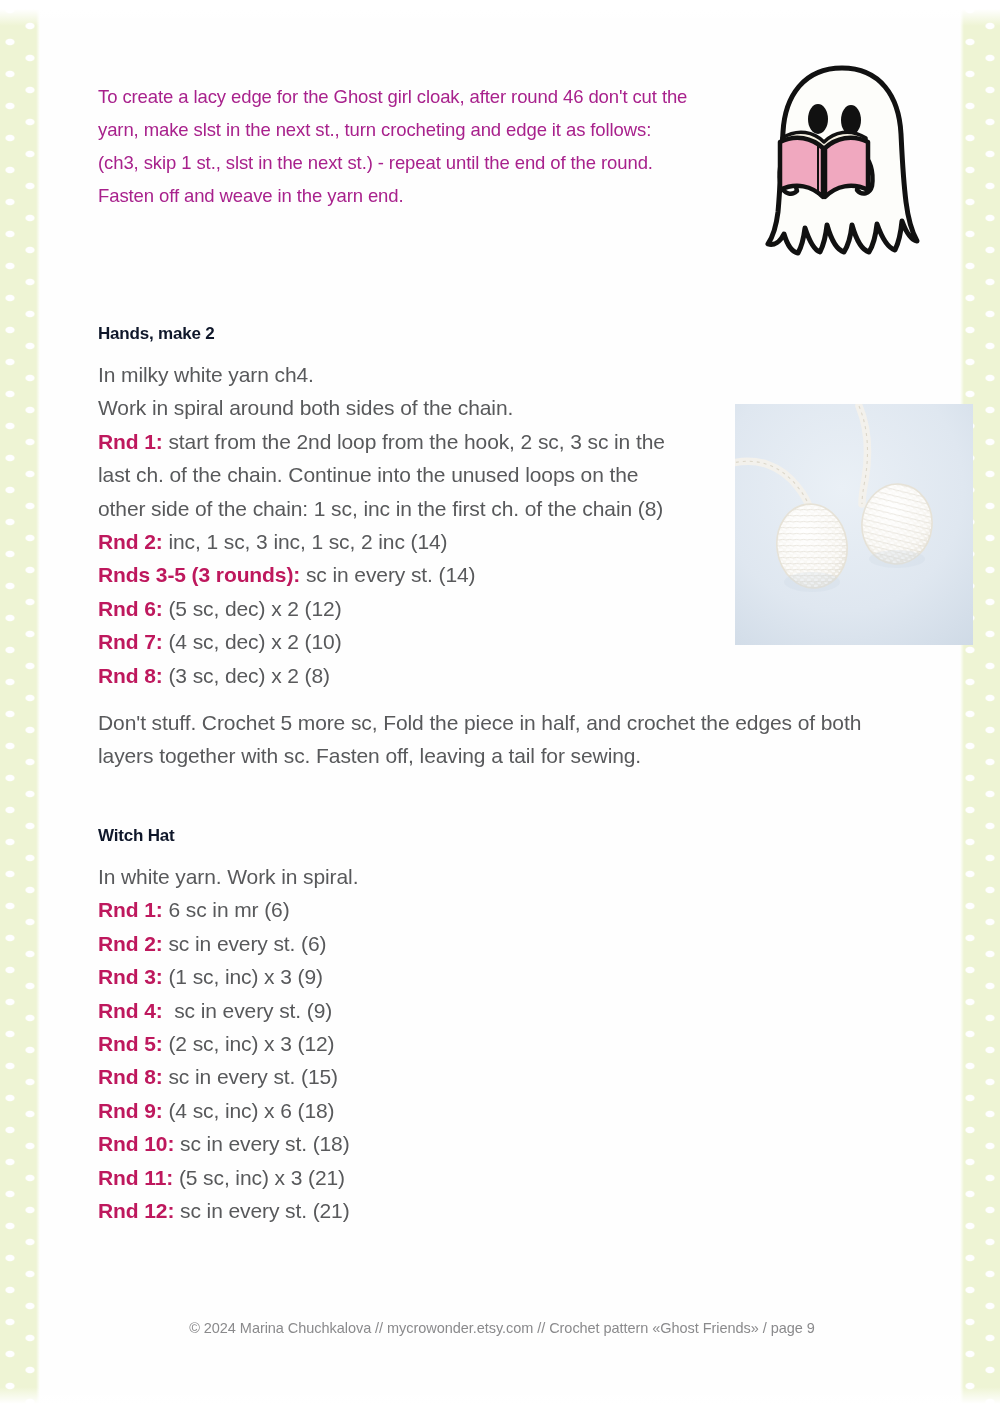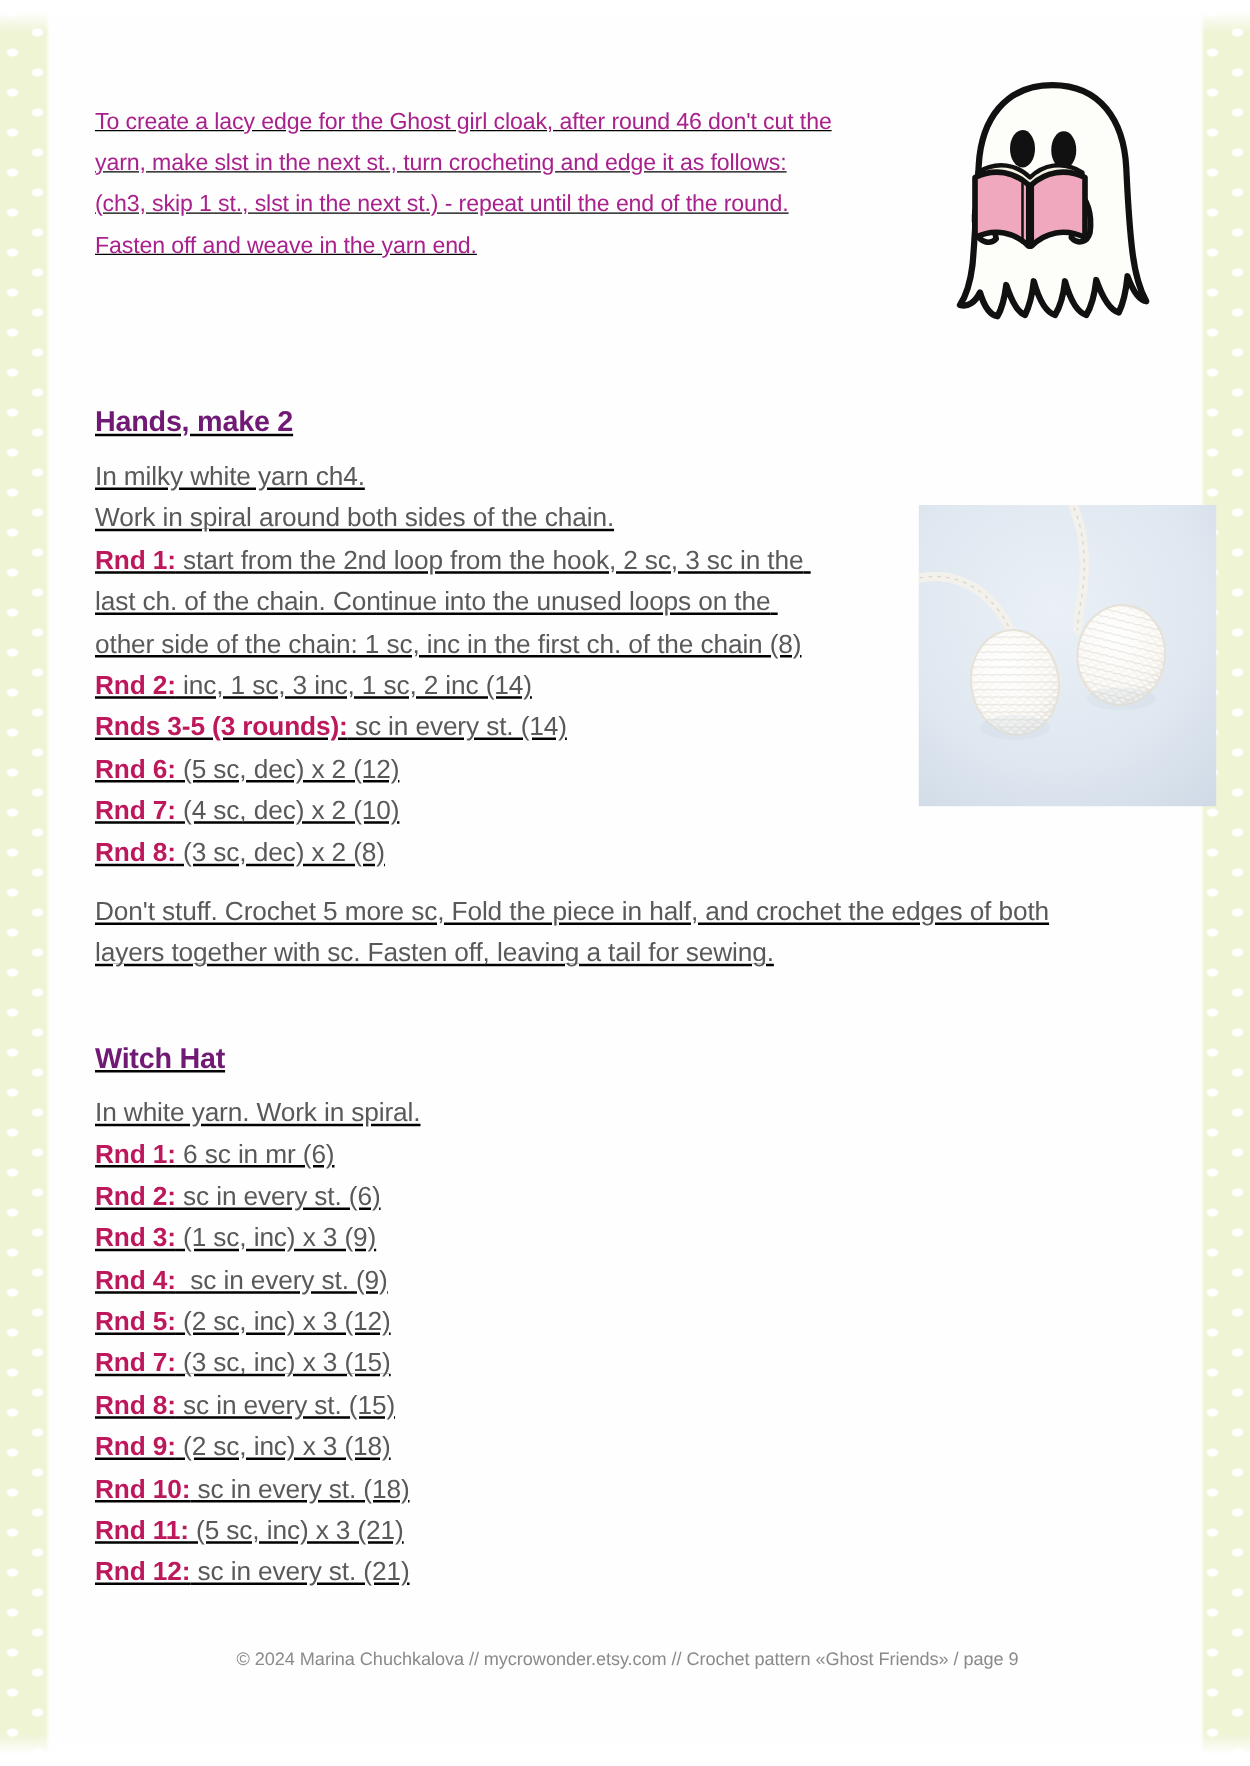--- a/index.html
+++ b/index.html
@@ -53,37 +53,36 @@
 
   
   .page {
     position: absolute;
     left: 40px; right: 40px; top: 0; bottom: 0;
     background: #fefefe;
   }
 
   .content {
     position: absolute;
-    left: 36px;
+    left: 58px;
     top: 80px;
     width: 800px;
-    text-decoration: underline;
   }
 
   .intro {
     color: #a8218c;
     font-size: 18.5px;
     line-height: 33px;
     width: 590px;
     letter-spacing: -0.1px;
   }
 
   h2.section-heading {
-    color: #701a75;
-    font-size: 23px;
+    color: #0f172a;
+    font-size: 17px;
     font-weight: bold;
     letter-spacing: -0.2px;
   }
 
   .hands-heading { margin-top: 112px; }
   .hat-heading   { margin-top: 53px; }
 
   .body-block {
     margin-top: 14px;
     font-size: 21px;
@@ -158,23 +157,22 @@
     <div class="body-block closing">Don't stuff. Crochet 5 more sc, Fold the piece in half, and crochet the edges of both layers together with sc. Fasten off, leaving a tail for sewing.</div>
 
     <h2 class="section-heading hat-heading">Witch Hat</h2>
     <div class="body-block para-narrow">
       <div class="line"><b></b><span>In white yarn. Work in spiral.</span></div>
       <div class="line"><b>Rnd 1:</b><span> 6 sc in mr (6)</span></div>
       <div class="line"><b>Rnd 2:</b><span> sc in every st. (6)</span></div>
       <div class="line"><b>Rnd 3:</b><span> (1 sc, inc) x 3 (9)</span></div>
       <div class="line"><b>Rnd 4:</b><span>  sc in every st. (9)</span></div>
       <div class="line"><b>Rnd 5:</b><span> (2 sc, inc) x 3 (12)</span></div>
-      <div class="line"><b>Rnd 7:</b><span> (3 sc, inc) x 3 (15)</span></div>
       <div class="line"><b>Rnd 8:</b><span> sc in every st. (15)</span></div>
-      <div class="line"><b>Rnd 9:</b><span> (2 sc, inc) x 3 (18)</span></div>
+      <div class="line"><b>Rnd 9:</b><span> (4 sc, inc) x 6 (18)</span></div>
       <div class="line"><b>Rnd 10:</b><span> sc in every st. (18)</span></div>
       <div class="line"><b>Rnd 11:</b><span> (5 sc, inc) x 3 (21)</span></div>
       <div class="line"><b>Rnd 12:</b><span> sc in every st. (21)</span></div>
     </div>
 
   </div>
 
   <div class="ghost-art">
     <svg viewBox="0 0 180 215" width="180" height="215" aria-hidden="true">
 

